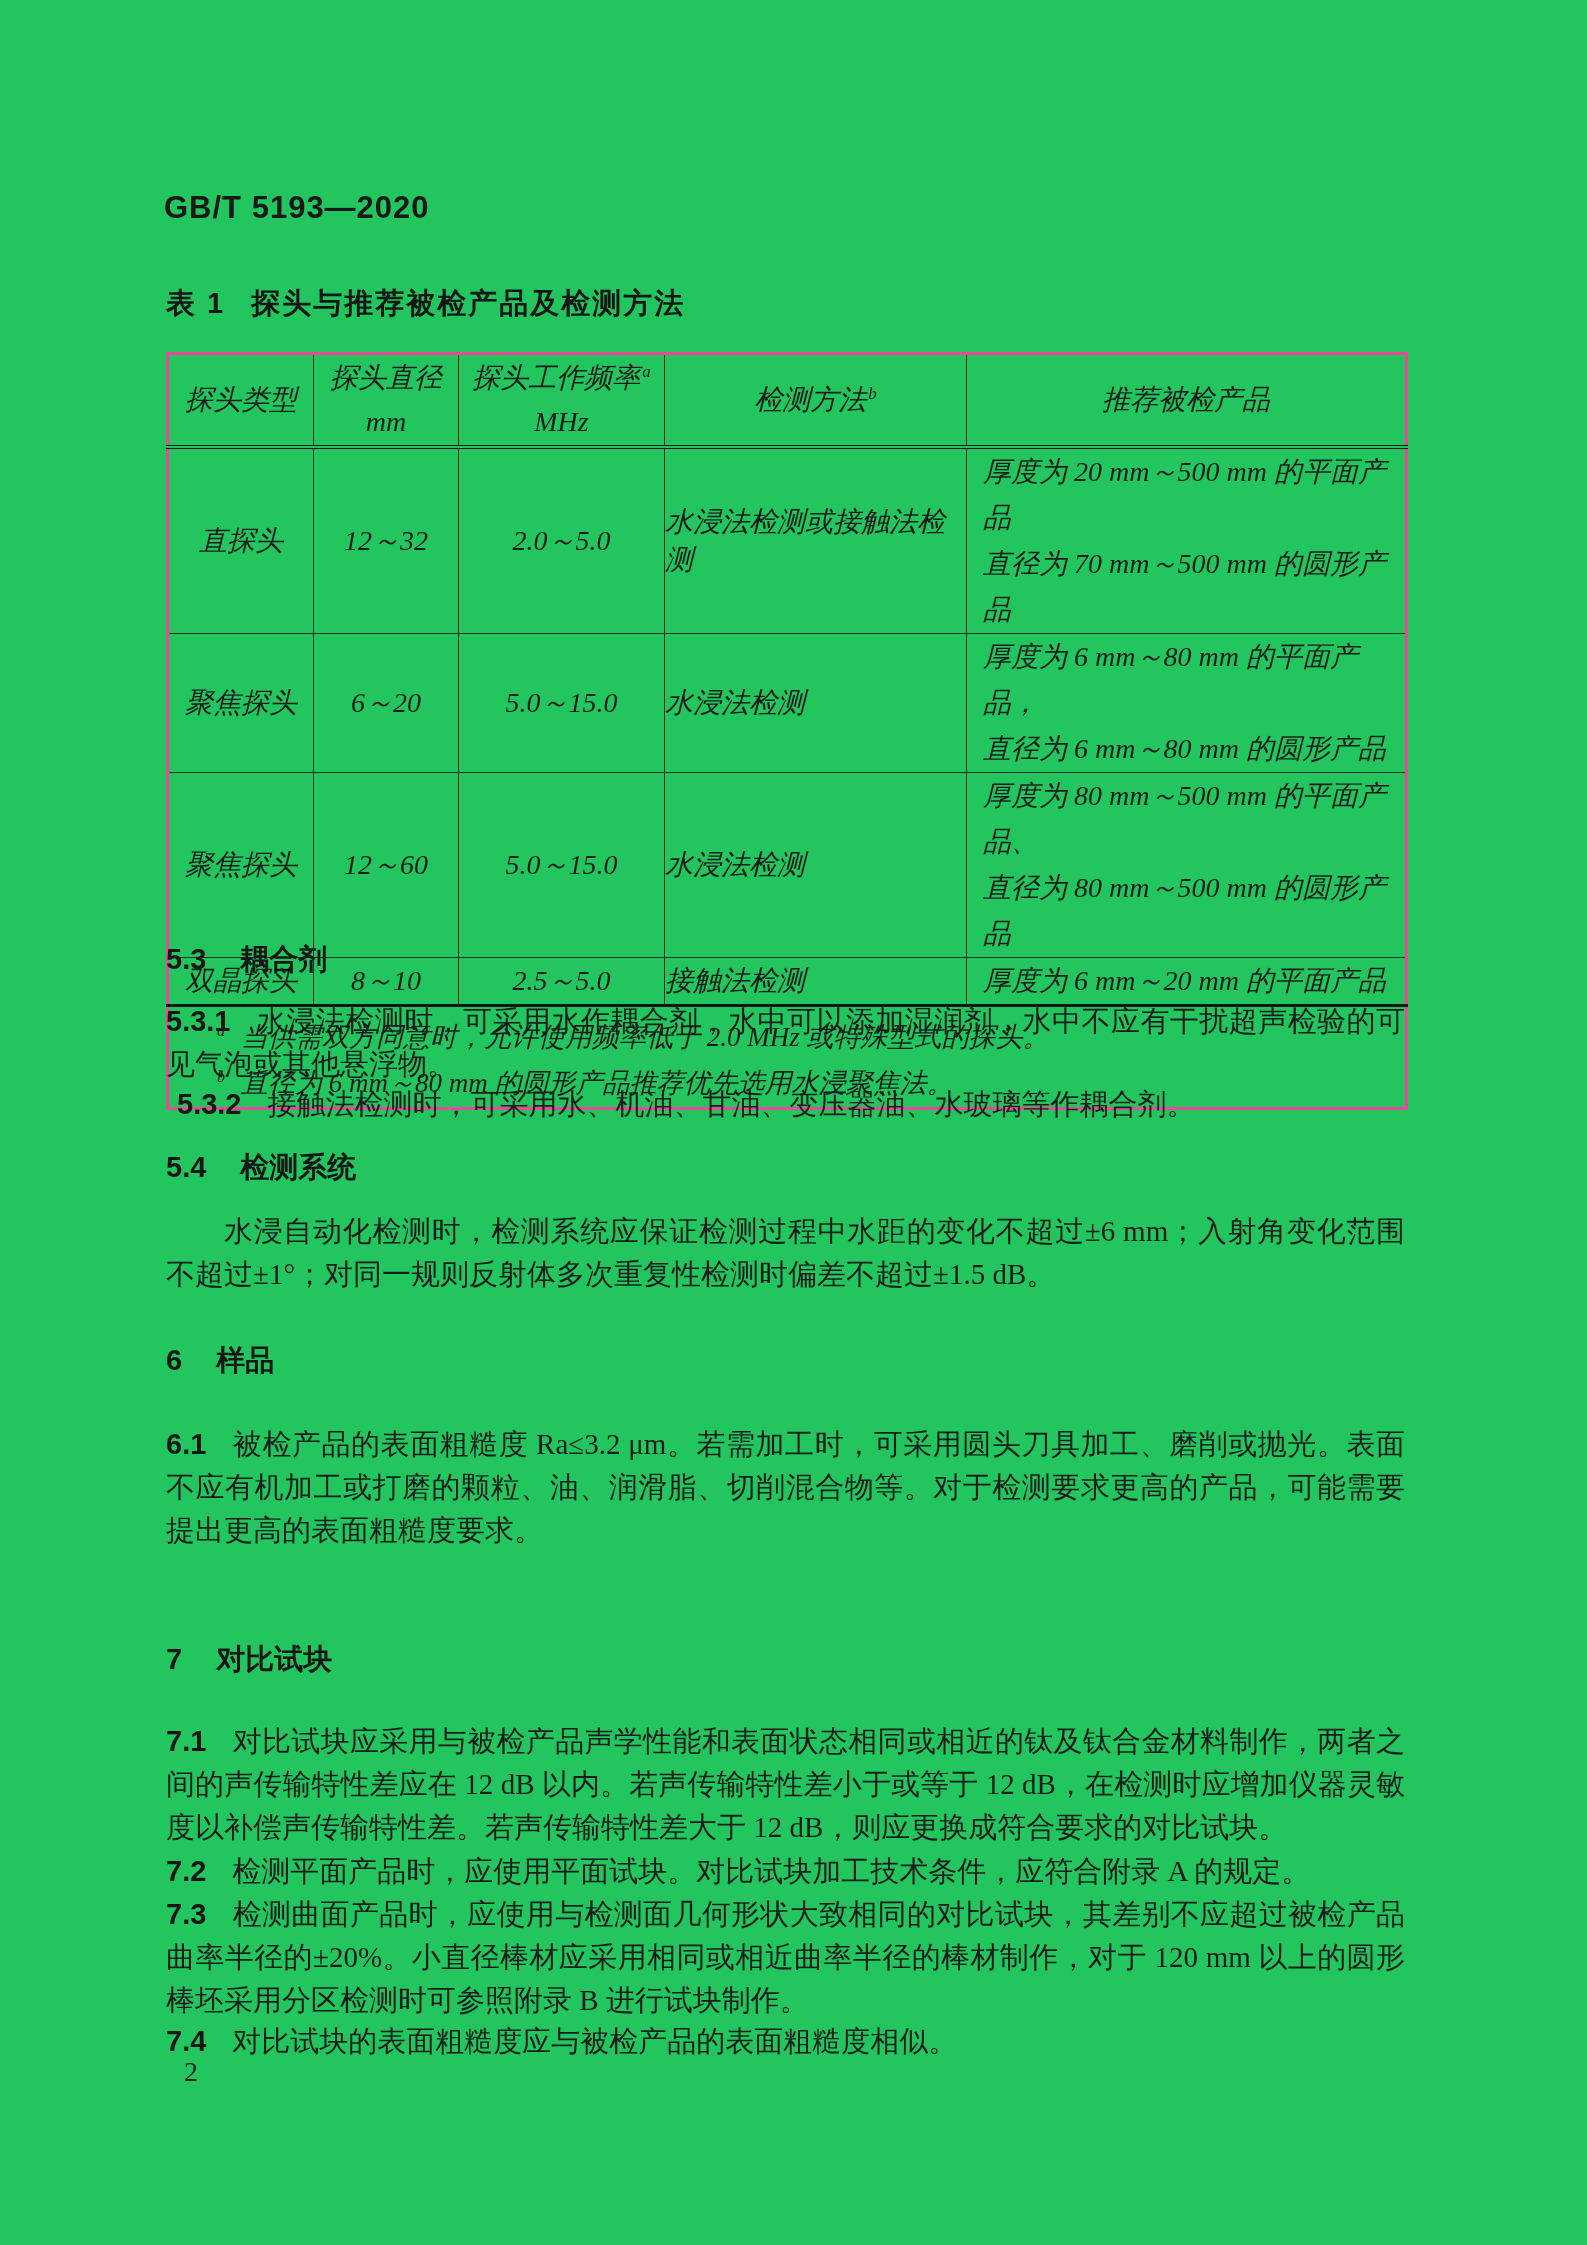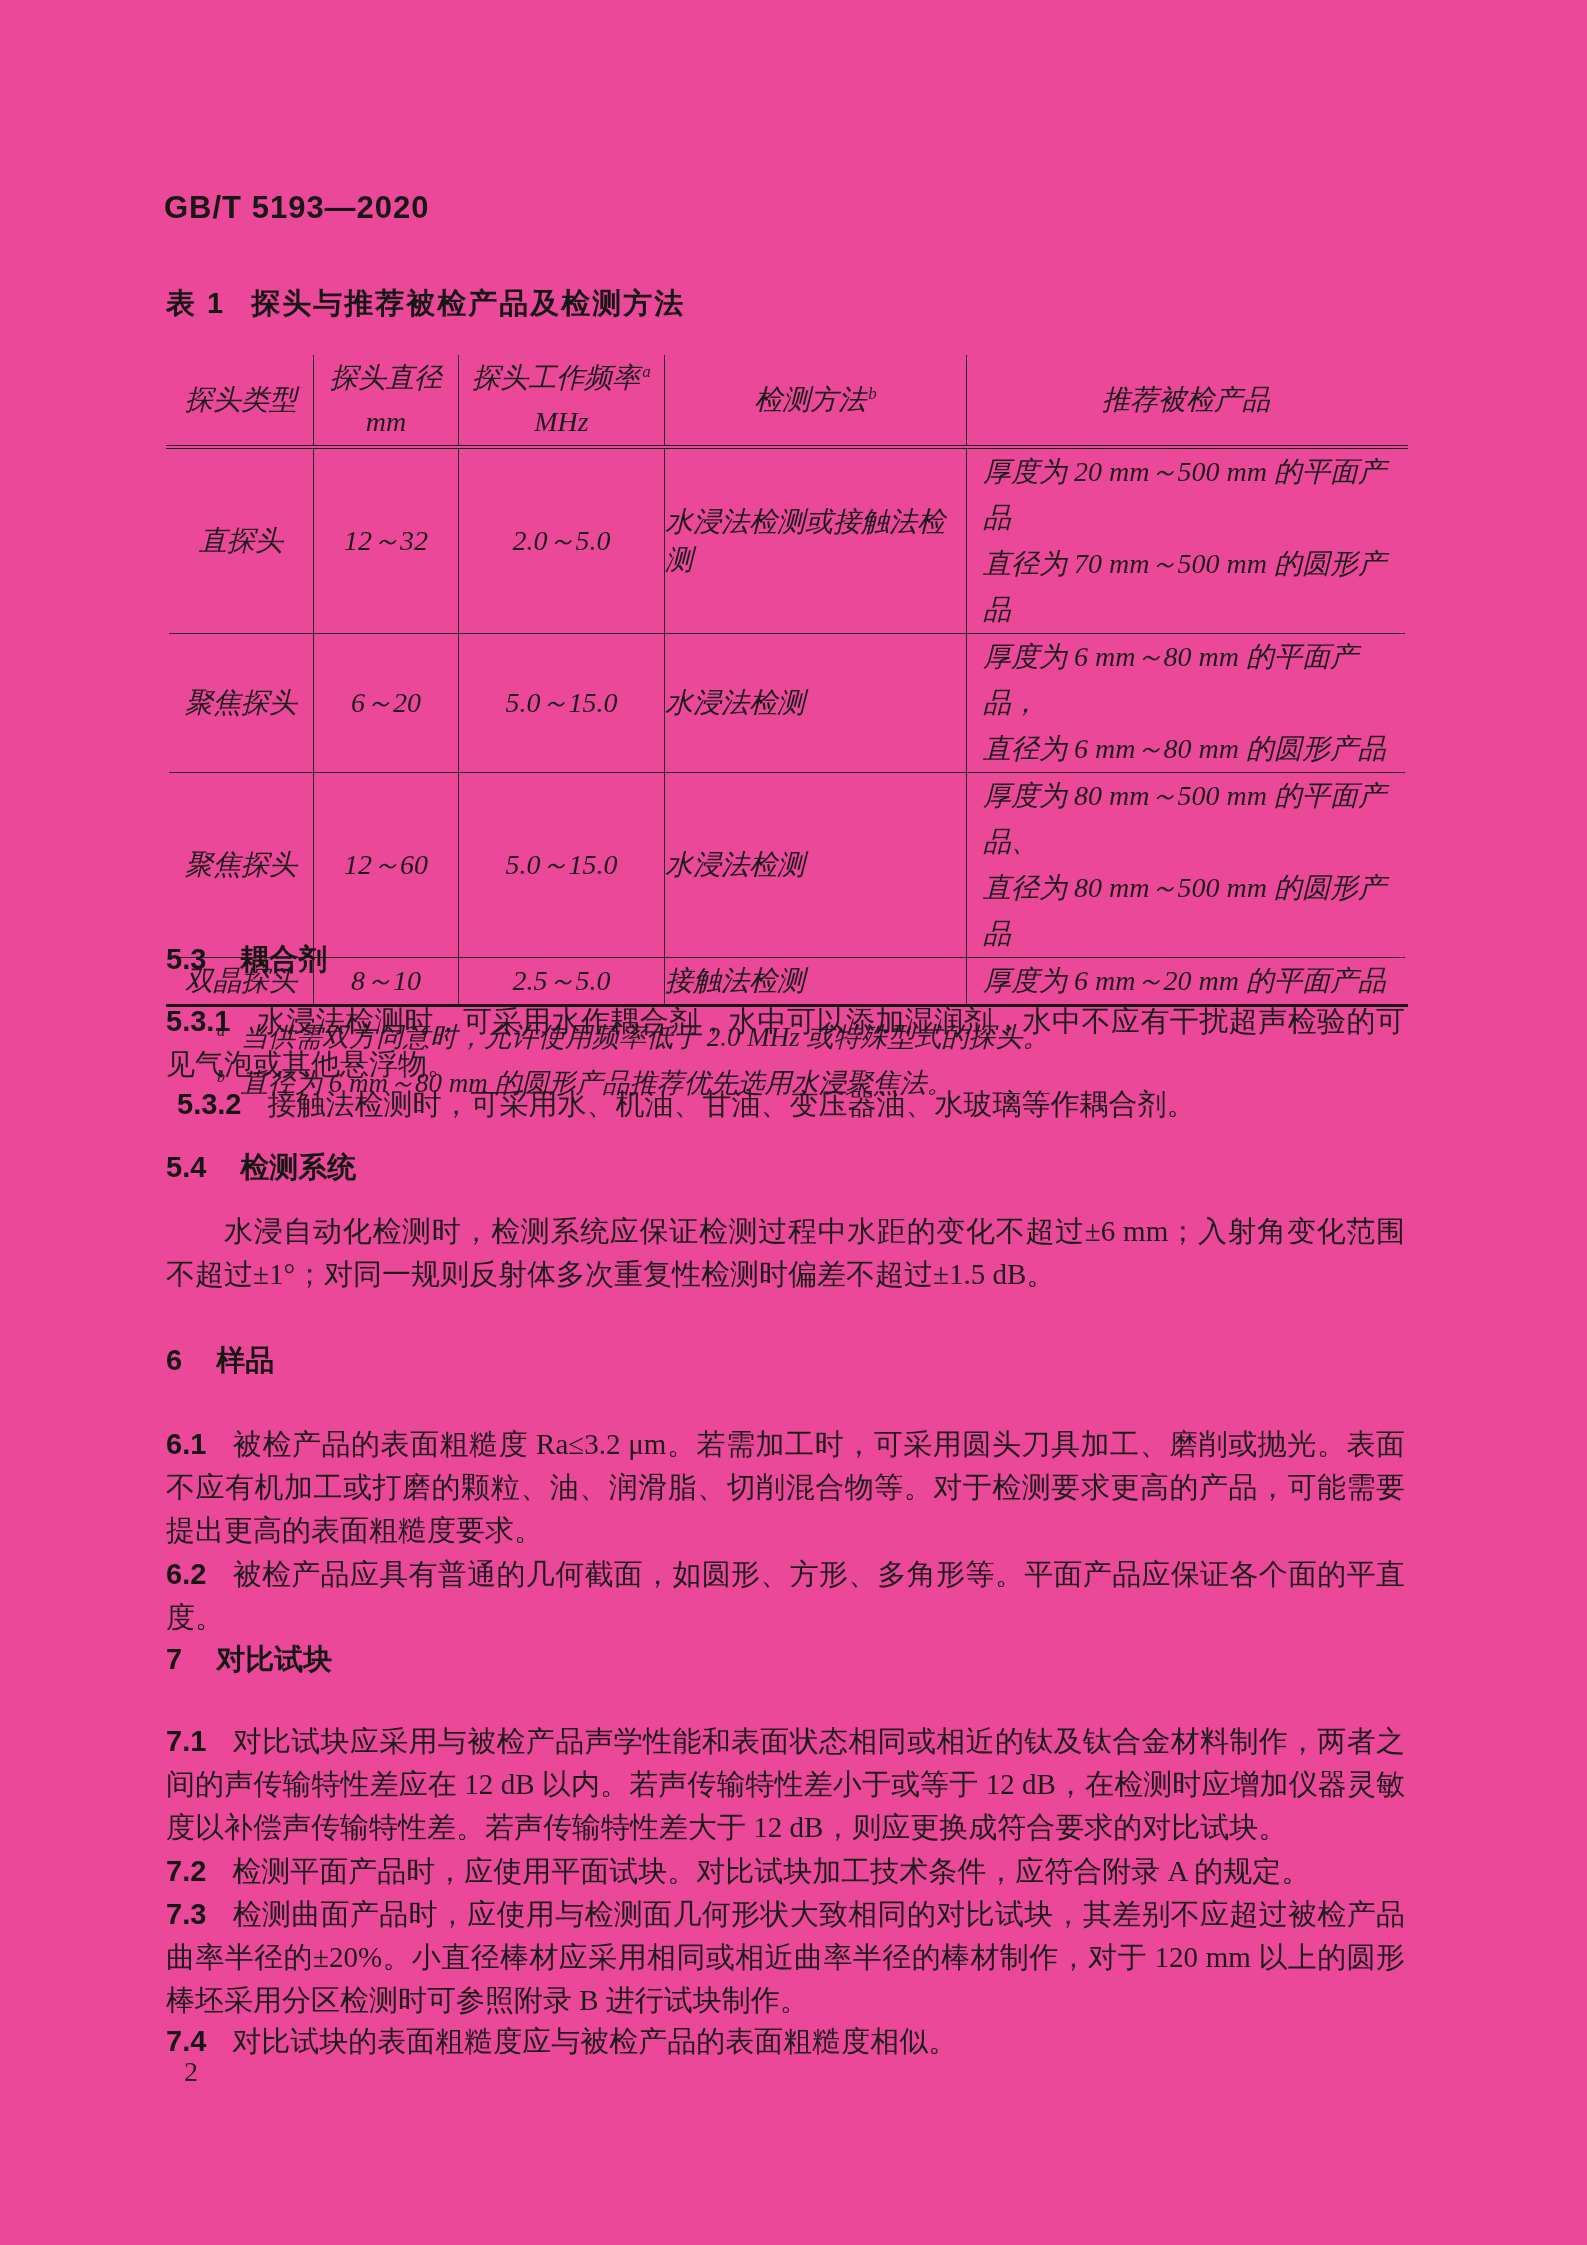--- a/index.html
+++ b/index.html
@@ -1,20 +1,20 @@
 <!DOCTYPE html>
 <html><head>
 <meta charset="utf-8">
 <style>
   html,body { margin:0; padding:0; background:#e9e9e7; }
   #page {
     position:relative;
     width:1587px; height:2245px;
     margin:0 auto;
-    background:#ec4899;
+    background:#22c55e;
     color:#1e1e1e;
     font-family:"Liberation Serif","DejaVu Serif",serif;
     overflow:hidden;
   }
   .abs { position:absolute; }
 
   
   .doc-number {
     left:164px; top:190px;
     font-family:"Liberation Sans","DejaVu Sans",sans-serif;
@@ -198,23 +198,20 @@
   </div>
 
   <div class="abs heading" style="left:166px; top:1341px;">
     <span class="num">6</span><span>样品</span>
   </div>
 
   <div class="abs para" style="top:1423px;">
     <span class="num">6.1</span><span>被检产品的表面粗糙度 Ra≤3.2 μm。若需加工时，可采用圆头刀具加工、磨削或抛光。表面不应有机加工或打磨的颗粒、油、润滑脂、切削混合物等。对于检测要求更高的产品，可能需要提出更高的表面粗糙度要求。</span>
   </div>
 
-  <div class="abs para" style="top:1553px;">
-    <span class="num">6.2</span><span>被检产品应具有普通的几何截面，如圆形、方形、多角形等。平面产品应保证各个面的平直度。</span>
-  </div>
 
   <div class="abs heading" style="left:166px; top:1640px;">
     <span class="num">7</span><span>对比试块</span>
   </div>
 
   <div class="abs para" style="top:1720px;">
     <span class="num">7.1</span><span>对比试块应采用与被检产品声学性能和表面状态相同或相近的钛及钛合金材料制作，两者之间的声传输特性差应在 12 dB 以内。若声传输特性差小于或等于 12 dB，在检测时应增加仪器灵敏度以补偿声传输特性差。若声传输特性差大于 12 dB，则应更换成符合要求的对比试块。</span>
   </div>
 
   <div class="abs para" style="top:1850px;">

